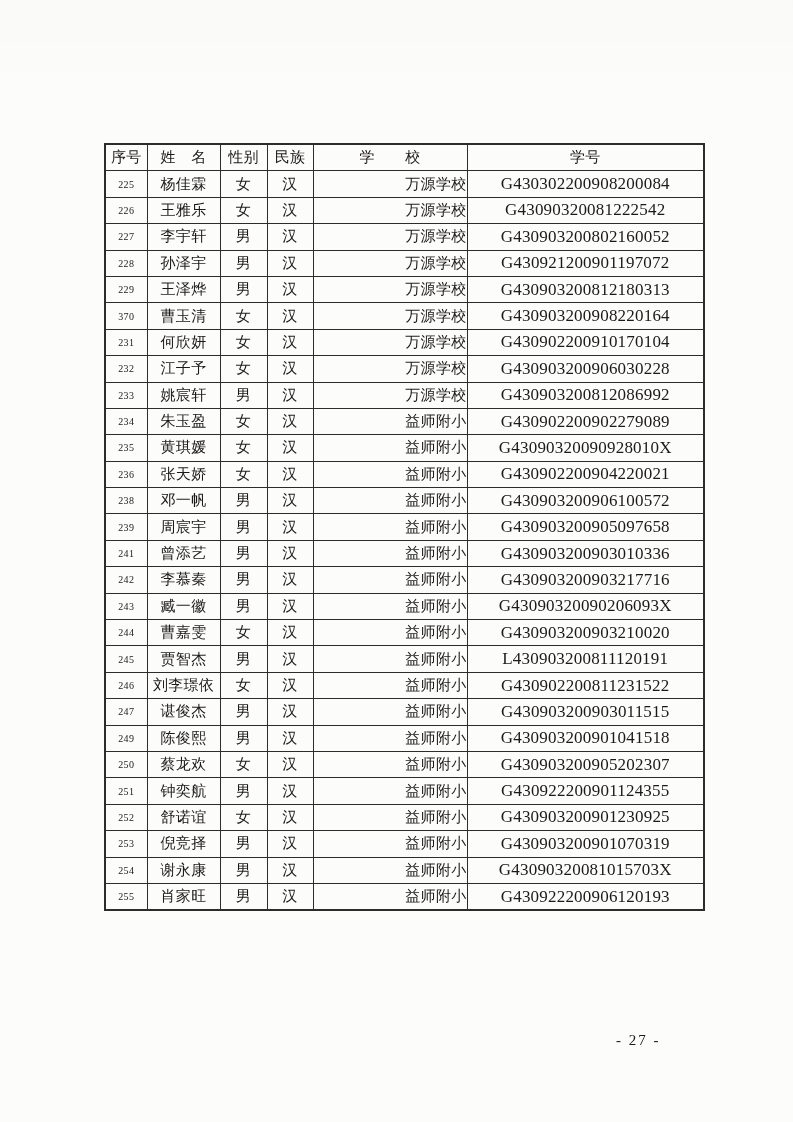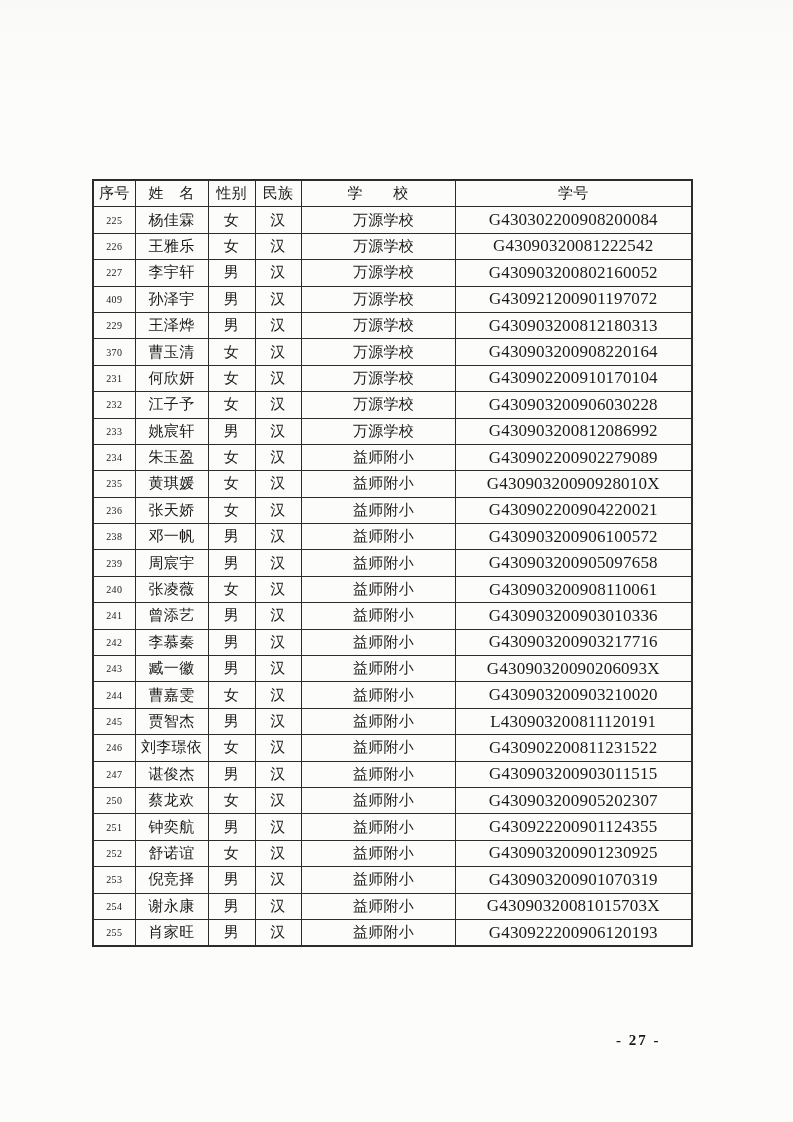--- a/index.html
+++ b/index.html
@@ -17,42 +17,41 @@
   }
   .page {
     position: absolute;
     inset: 0;
     background:
       linear-gradient(180deg, rgba(0,0,0,0.012), rgba(0,0,0,0) 8%),
       #fcfcfa;
   }
   table.doc-table {
     position: absolute;
-    left: 92px;
+    left: 104px;
     top: 143px;
     width: 599px;
     border-collapse: collapse;
     table-layout: fixed;
     font-size: 15px;
-    margin-top: 36px;
   }
   .doc-table th, .doc-table td {
     border: 1px solid #2e2c2a;
     height: 25.4px;
     padding: 0;
     text-align: center;
     font-weight: normal;
     white-space: nowrap;
     overflow: hidden;
     color: #1c1a18;
     letter-spacing: 0.3px;
   }
   .doc-table { border: 2px solid #2e2c2a; }
   .doc-table td.col-4 {
-    text-align: center;
+    text-align: right;
     padding-left: 11px;
   }
   .doc-table td.col-0 { font-size: 10px; }
   .doc-table td.col-5 {
     font-size: 17px;
     letter-spacing: 0.2px;
   }
   
   .doc-table tbody tr:nth-child(3n+1) td {
     box-shadow: 0 1.5px 0 rgba(60,58,55,0.18);
@@ -61,21 +60,20 @@
     box-shadow: 0 1px 0 rgba(60,58,55,0.10);
   }
   .page-number {
     position: absolute;
     left: 616px;
     top: 1032px;
     font-size: 15px;
     letter-spacing: 2px;
     color: #1c1a18;
     font-family: "Liberation Serif", "DejaVu Serif", serif;
-    font-weight: bold;
   }
 </style>
 </head>
 <body>
 
 <div class="page">
 
   <table class="doc-table">
     <colgroup>
       <col style="width:42px">
@@ -114,21 +112,21 @@
         </tr>
         <tr>
           <td class="col-0">227</td>
           <td class="col-1">李宇轩</td>
           <td class="col-2">男</td>
           <td class="col-3">汉</td>
           <td class="col-4">万源学校</td>
           <td class="col-5">G430903200802160052</td>
         </tr>
         <tr>
-          <td class="col-0">409</td>
+          <td class="col-0">228</td>
           <td class="col-1">孙泽宇</td>
           <td class="col-2">男</td>
           <td class="col-3">汉</td>
           <td class="col-4">万源学校</td>
           <td class="col-5">G430921200901197072</td>
         </tr>
         <tr>
           <td class="col-0">229</td>
           <td class="col-1">王泽烨</td>
           <td class="col-2">男</td>
@@ -202,28 +200,20 @@
         </tr>
         <tr>
           <td class="col-0">239</td>
           <td class="col-1">周宸宇</td>
           <td class="col-2">男</td>
           <td class="col-3">汉</td>
           <td class="col-4">益师附小</td>
           <td class="col-5">G430903200905097658</td>
         </tr>
         <tr>
-          <td class="col-0">240</td>
-          <td class="col-1">张凌薇</td>
-          <td class="col-2">女</td>
-          <td class="col-3">汉</td>
-          <td class="col-4">益师附小</td>
-          <td class="col-5">G430903200908110061</td>
-        </tr>
-        <tr>
           <td class="col-0">241</td>
           <td class="col-1">曾添艺</td>
           <td class="col-2">男</td>
           <td class="col-3">汉</td>
           <td class="col-4">益师附小</td>
           <td class="col-5">G430903200903010336</td>
         </tr>
         <tr>
           <td class="col-0">242</td>
           <td class="col-1">李慕秦</td>
@@ -266,20 +256,28 @@
         </tr>
         <tr>
           <td class="col-0">247</td>
           <td class="col-1">谌俊杰</td>
           <td class="col-2">男</td>
           <td class="col-3">汉</td>
           <td class="col-4">益师附小</td>
           <td class="col-5">G430903200903011515</td>
         </tr>
         <tr>
+          <td class="col-0">249</td>
+          <td class="col-1">陈俊熙</td>
+          <td class="col-2">男</td>
+          <td class="col-3">汉</td>
+          <td class="col-4">益师附小</td>
+          <td class="col-5">G430903200901041518</td>
+        </tr>
+        <tr>
           <td class="col-0">250</td>
           <td class="col-1">蔡龙欢</td>
           <td class="col-2">女</td>
           <td class="col-3">汉</td>
           <td class="col-4">益师附小</td>
           <td class="col-5">G430903200905202307</td>
         </tr>
         <tr>
           <td class="col-0">251</td>
           <td class="col-1">钟奕航</td>

